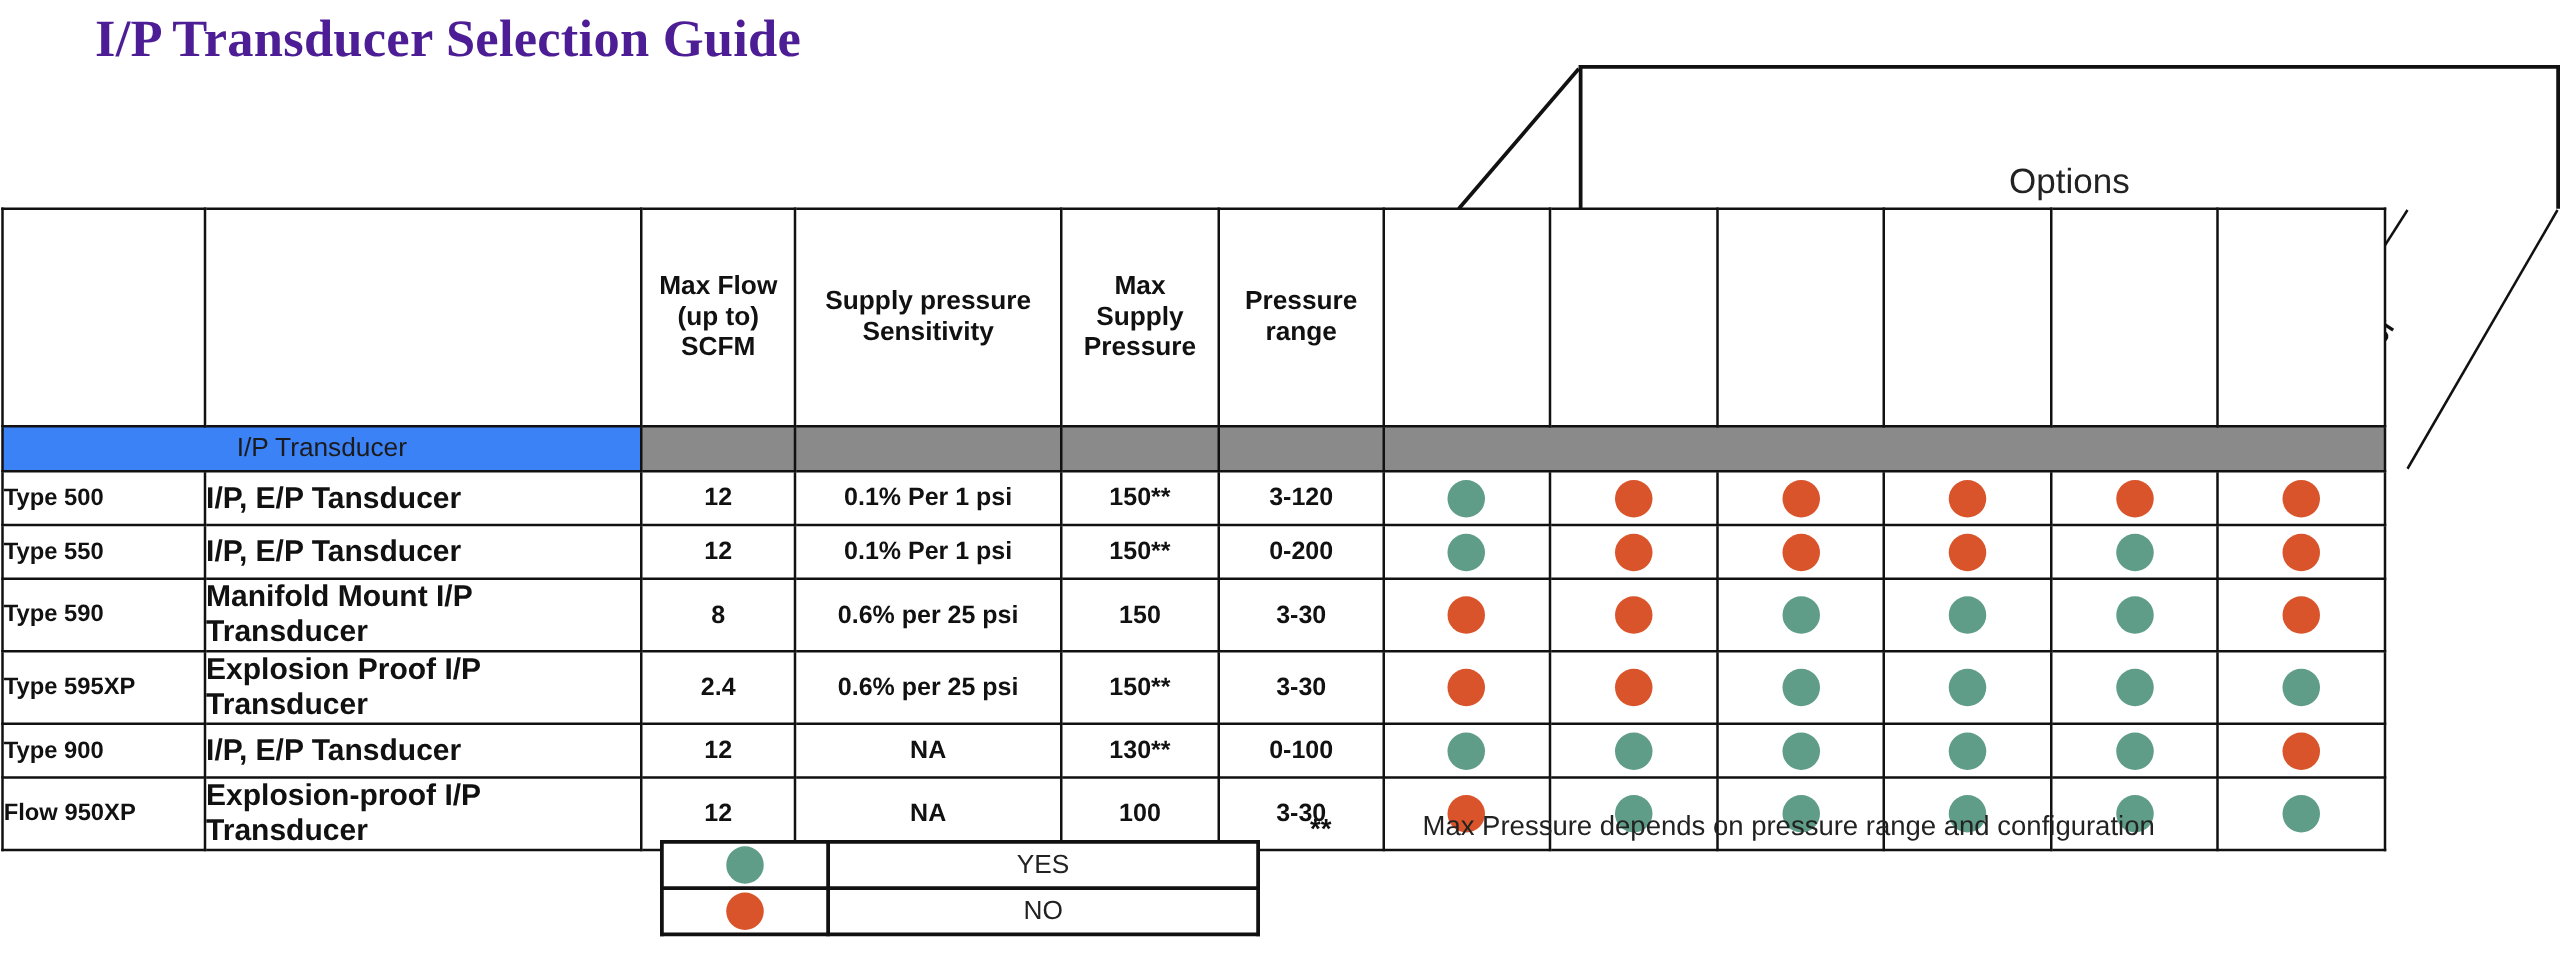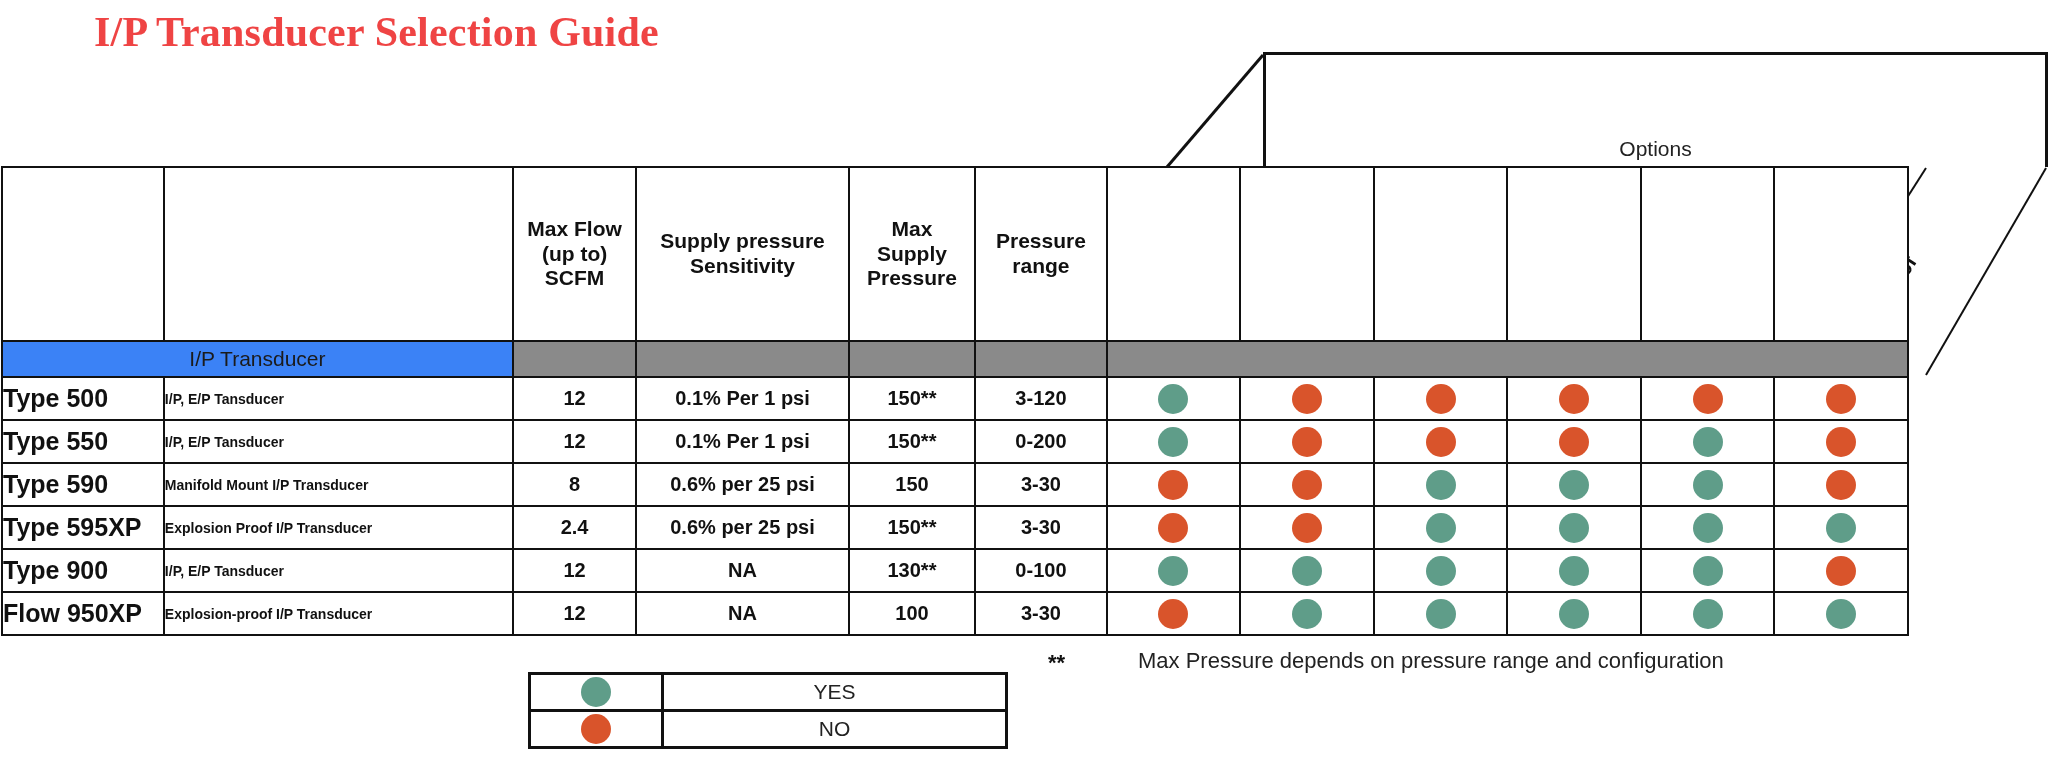--- a/index.html
+++ b/index.html
@@ -5,34 +5,34 @@
   html,body{margin:0;padding:0;}
   body{
     width:2050px;height:765px;background:#ffffff;
     font-family:"Liberation Sans", sans-serif;
     color:#1a1a1a;overflow:hidden;position:relative;
   }
   .page{position:relative;width:2050px;height:765px;}
 
   
   .title{
-    position:absolute;left:94px;top:8px;
+    position:absolute;left:76px;top:8px;
     font-family:"Liberation Serif", serif;
     font-weight:bold;font-size:42px;letter-spacing:.2px;
-    color:#ef4444;white-space:nowrap;
+    color:#4c1d95;white-space:nowrap;
   }
 
   
   .options-box{
     position:absolute;left:1263px;top:52px;width:785px;height:115px;
     border:3px solid #111;border-bottom:none;box-sizing:border-box;background:#fff;
   }
   .options-label{
     position:absolute;left:0;right:0;bottom:6px;text-align:center;
-    font-size:21px;color:#222;font-weight:400;
+    font-size:28px;color:#222;font-weight:400;
   }
 
   
   .tbl{
     position:absolute;left:1px;top:166px;width:1908px;
     border-collapse:collapse;table-layout:fixed;
   }
   .tbl td,.tbl th{
     border:2px solid #111;padding:0;vertical-align:middle;background:#fff;
   }
@@ -45,22 +45,22 @@
 
   
   .band td{height:34px;background:#8a8a8a;border-color:#111;}
   .band .band-title{
     text-align:center;font-size:21px;color:#1b1b1b;font-weight:400;background:#3b82f6;
   }
   .band .band-grey{background:#8a8a8a;}
 
   
   .drow td{height:41px;}
-  .c-type{font-size:25px;font-weight:bold;padding-left:6px;color:#111;text-align:left;}
-  .c-desc{font-size:14px;font-weight:bold;padding-left:8px;color:#111;text-align:left;}
+  .c-type{font-size:19px;font-weight:bold;padding-left:6px;color:#111;text-align:left;}
+  .c-desc{font-size:24px;font-weight:bold;padding-left:8px;color:#111;text-align:left;}
   .c-num{font-size:20px;font-weight:bold;text-align:center;color:#111;}
 
   
   .dot{
     width:30px;height:30px;border-radius:50%;display:inline-block;vertical-align:middle;
   }
   .dot.yes{background:#5f9d89;}
   .dot.no{background:#d9542b;}
   .c-dot{text-align:center;}
 

